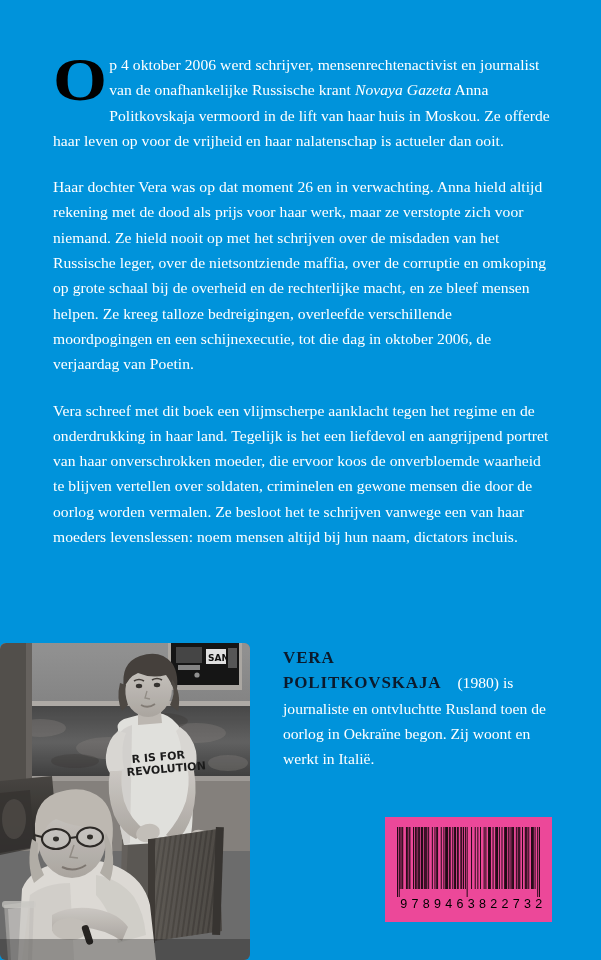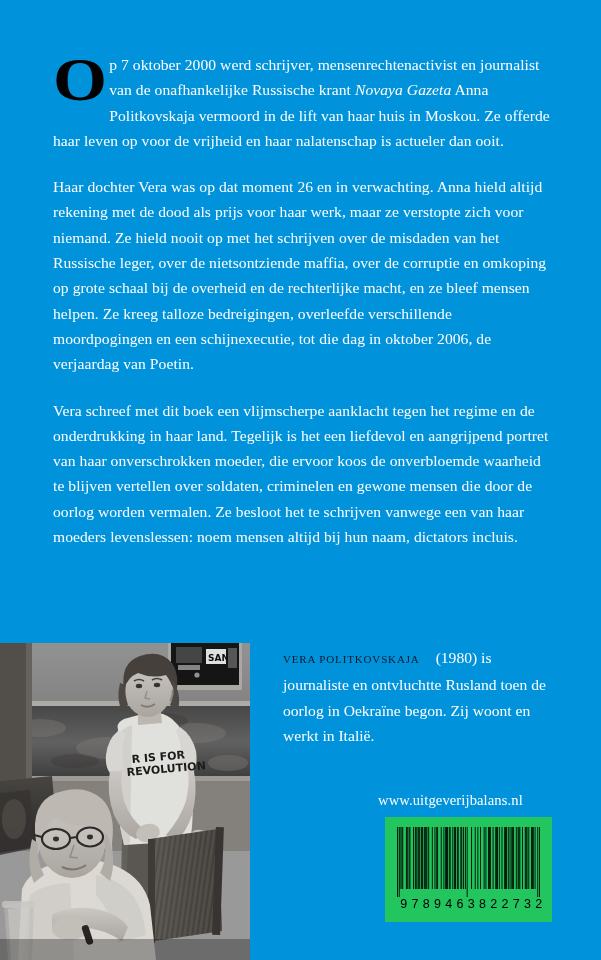--- a/index.html
+++ b/index.html
@@ -52,39 +52,40 @@
   em, .it { font-style: italic; margin-top: 20px; }
 
   
   .photo-wrap {
     position: absolute;
     left: 0;
     top: 643px;
     width: 250px;
     height: 317px;
     overflow: hidden;
-    background: #a3a3a3;
+    background: #737373;
+    border-radius: 6px;
   }
   .photo-svg { display: block; width: 250px; height: 317px; }
 
   
   .bio {
     position: absolute;
     left: 283px;
     top: 645px;
     width: 268px;
     color: #ffffff;
     font-size: 15.6px;
     line-height: 25.3px;
   }
   .bio .name {
-    font-weight: normal;
+    font-weight: bold;
     color: #0b1a2c;
     letter-spacing: 0.85px;
-    font-size: 11px;
+    font-size: 17px;
     font-variant: small-caps;
     text-transform: uppercase;
   }
   .bio .year { color: #ffffff; margin-left: 16px; }
 
   
   .url {
     position: absolute;
     left: 378px;
     top: 791px;
@@ -95,21 +96,21 @@
     white-space: nowrap;
   }
 
   
   .barcode-box {
     position: absolute;
     left: 385px;
     top: 817px;
     width: 167px;
     height: 105px;
-    background: #22c55e;
+    background: #ec4899;
   }
   .barcode-inner {
     position: absolute;
     left: 12px;
     top: 10px;
     width: 143px;
     height: 70px;
   }
   .barcode-inner svg { display: block; }
   .isbn-digits {
@@ -124,21 +125,21 @@
     letter-spacing: 4.3px;
     text-indent: 4.3px;
   }
 </style>
 </head>
 <body>
 
 <div class="cover">
 
   <div class="blurb">
-    <p class="dropcap-para"><span class="dropcap">O</span><span>p 7 oktober 2000 werd schrijver, mensenrechtenactivist en journalist van de onafhankelijke Russische krant </span><em class="it">Novaya Gazeta</em><span> Anna Politkovskaja vermoord in de lift van haar huis in Moskou. Ze offerde haar leven op voor de vrijheid en haar nalatenschap is actueler dan ooit.</span></p>
+    <p class="dropcap-para"><span class="dropcap">O</span><span>p 4 oktober 2006 werd schrijver, mensenrechtenactivist en journalist van de onafhankelijke Russische krant </span><em class="it">Novaya Gazeta</em><span> Anna Politkovskaja vermoord in de lift van haar huis in Moskou. Ze offerde haar leven op voor de vrijheid en haar nalatenschap is actueler dan ooit.</span></p>
 
     <p>Haar dochter Vera was op dat moment 26 en in verwachting. Anna hield altijd rekening met de dood als prijs voor haar werk, maar ze verstopte zich voor niemand. Ze hield nooit op met het schrijven over de misdaden van het Russische leger, over de nietsontziende maffia, over de corruptie en omkoping op grote schaal bij de overheid en de rechterlijke macht, en ze bleef mensen helpen. Ze kreeg talloze bedreigingen, overleefde verschillende moordpogingen en een schijnexecutie, tot die dag in oktober 2006, de verjaardag van Poetin.</p>
 
     <p>Vera schreef met dit boek een vlijmscherpe aanklacht tegen het regime en de onderdrukking in haar land. Tegelijk is het een liefdevol en aangrijpend portret van haar onverschrokken moeder, die ervoor koos de onverbloemde waarheid te blijven vertellen over soldaten, criminelen en gewone mensen die door de oorlog worden vermalen. Ze besloot het te schrijven vanwege een van haar moeders levenslessen: noem mensen altijd bij hun naam, dictators incluis.</p>
   </div>
 
   <div class="photo-wrap">
     <svg class="photo-svg" viewBox="0 0 250 317" preserveAspectRatio="xMidYMid slice">
       <defs>
         <linearGradient id="wallG" x1="0" y1="0" x2="0" y2="1">
@@ -286,21 +287,20 @@
 
       <rect x="0" y="0" width="250" height="317" fill="#000" opacity="0.06"></rect>
       <rect x="0" y="296" width="250" height="21" fill="#1a1a1a" opacity="0.35"></rect>
     </svg>
   </div>
 
   <div class="bio">
     <span class="name">VERA POLITKOVSKAJA</span><span class="year">(1980)</span><span> is journaliste en ontvluchtte Rusland toen de oorlog in Oekraïne begon. Zij woont en werkt in Italië.</span>
   </div>
 
-  <div class="url">www.uitgeverijbalans.nl</div>
 
   <div class="barcode-box">
     <div class="barcode-inner">
       <svg width="143" height="70" viewBox="0 0 143 70">
         <g id="bars" fill="#000000">
             <rect x="0.00" y="0" width="0.85" height="70"></rect>
             <rect x="1.79" y="0" width="0.85" height="70"></rect>
             <rect x="2.68" y="0" width="0.85" height="62"></rect>
             <rect x="4.47" y="0" width="0.85" height="62"></rect>
             <rect x="5.36" y="0" width="0.85" height="62"></rect>

